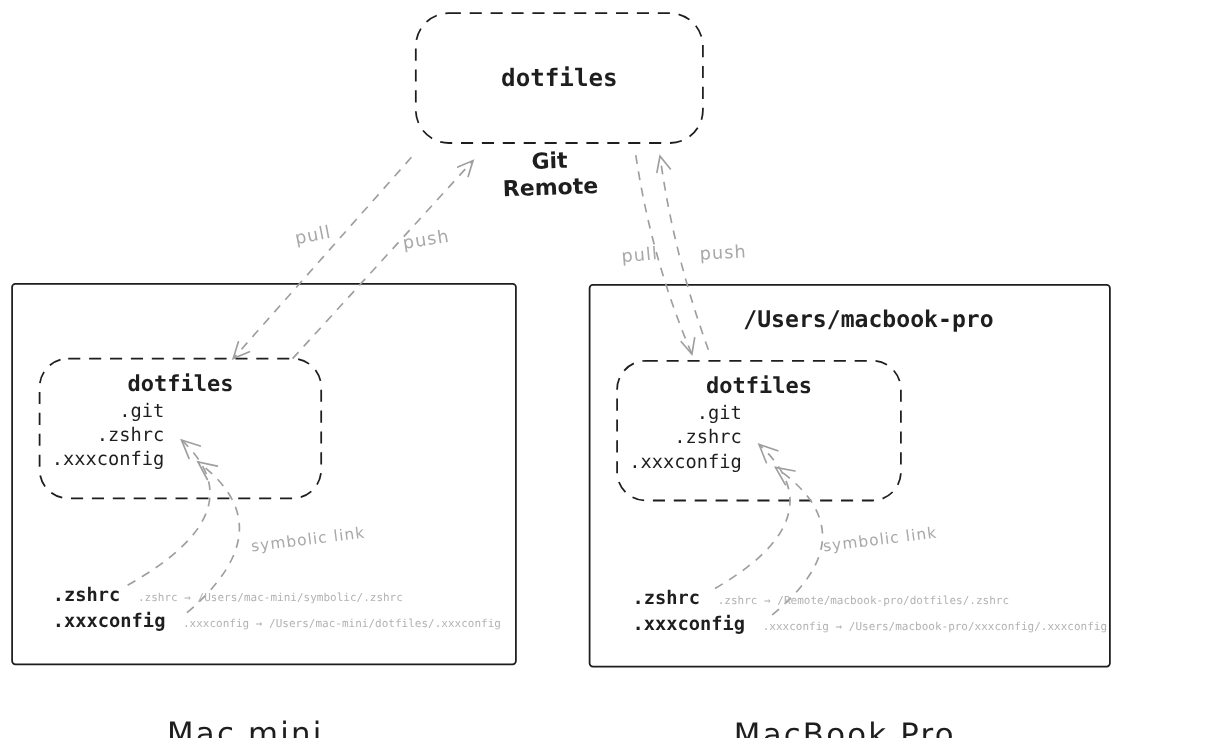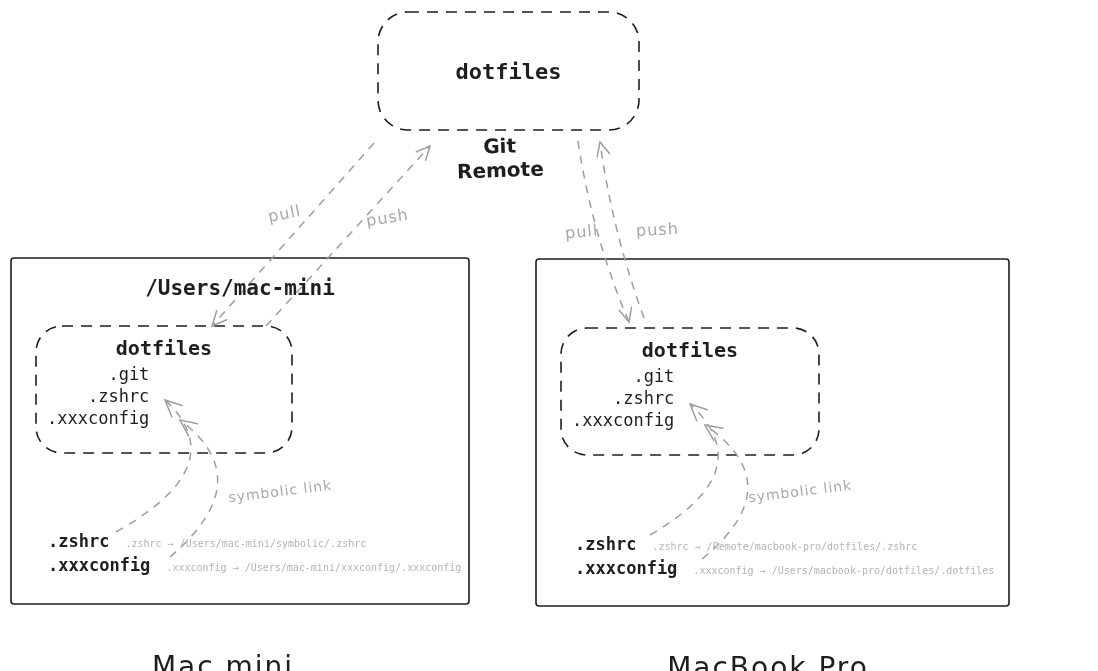--- a/index.html
+++ b/index.html
@@ -105,52 +105,52 @@
   </svg>
 
   <div class="abs remote-label mono">dotfiles</div>
   <div class="abs remote-caption hand">Git Remote</div>
 
   <div class="abs sync-label hand lbl-pull-left">pull</div>
   <div class="abs sync-label hand lbl-push-left">push</div>
   <div class="abs sync-label hand lbl-pull-right">pull</div>
   <div class="abs sync-label hand lbl-push-right">push</div>
 
-  <div class="abs home-title home-left mono">/Users/mac-mini</div>
   <div class="abs df-title df-title-left mono">dotfiles</div>
   <div class="abs df-items df-items-left mono">
     <div>.git</div>
     <div>.zshrc</div>
     <div>.xxxconfig</div>
   </div>
   <div class="abs symlink-caption hand symlink-left">symbolic link</div>
   <div class="abs link-rows rows-left">
     <div class="link-row">
       <span class="link-file mono">.zshrc</span>
       <span class="link-detail mono">.zshrc → /Users/mac-mini/symbolic/.zshrc</span>
     </div>
     <div class="link-row">
       <span class="link-file mono">.xxxconfig</span>
-      <span class="link-detail mono">.xxxconfig → /Users/mac-mini/xxxconfig/.xxxconfig</span>
+      <span class="link-detail mono">.xxxconfig → /Users/mac-mini/dotfiles/.xxxconfig</span>
     </div>
   </div>
   <div class="abs machine-name hand name-left">Mac mini</div>
 
+  <div class="abs home-title home-right mono">/Users/macbook-pro</div>
   <div class="abs df-title df-title-right mono">dotfiles</div>
   <div class="abs df-items df-items-right mono">
     <div>.git</div>
     <div>.zshrc</div>
     <div>.xxxconfig</div>
   </div>
   <div class="abs symlink-caption hand symlink-right">symbolic link</div>
   <div class="abs link-rows rows-right">
     <div class="link-row">
       <span class="link-file mono">.zshrc</span>
       <span class="link-detail mono">.zshrc → /Remote/macbook-pro/dotfiles/.zshrc</span>
     </div>
     <div class="link-row">
       <span class="link-file mono">.xxxconfig</span>
-      <span class="link-detail mono">.xxxconfig → /Users/macbook-pro/dotfiles/.dotfiles</span>
+      <span class="link-detail mono">.xxxconfig → /Users/macbook-pro/xxxconfig/.xxxconfig</span>
     </div>
   </div>
   <div class="abs machine-name hand name-right">MacBook Pro</div>
 
 </div>
 
 </body></html>

